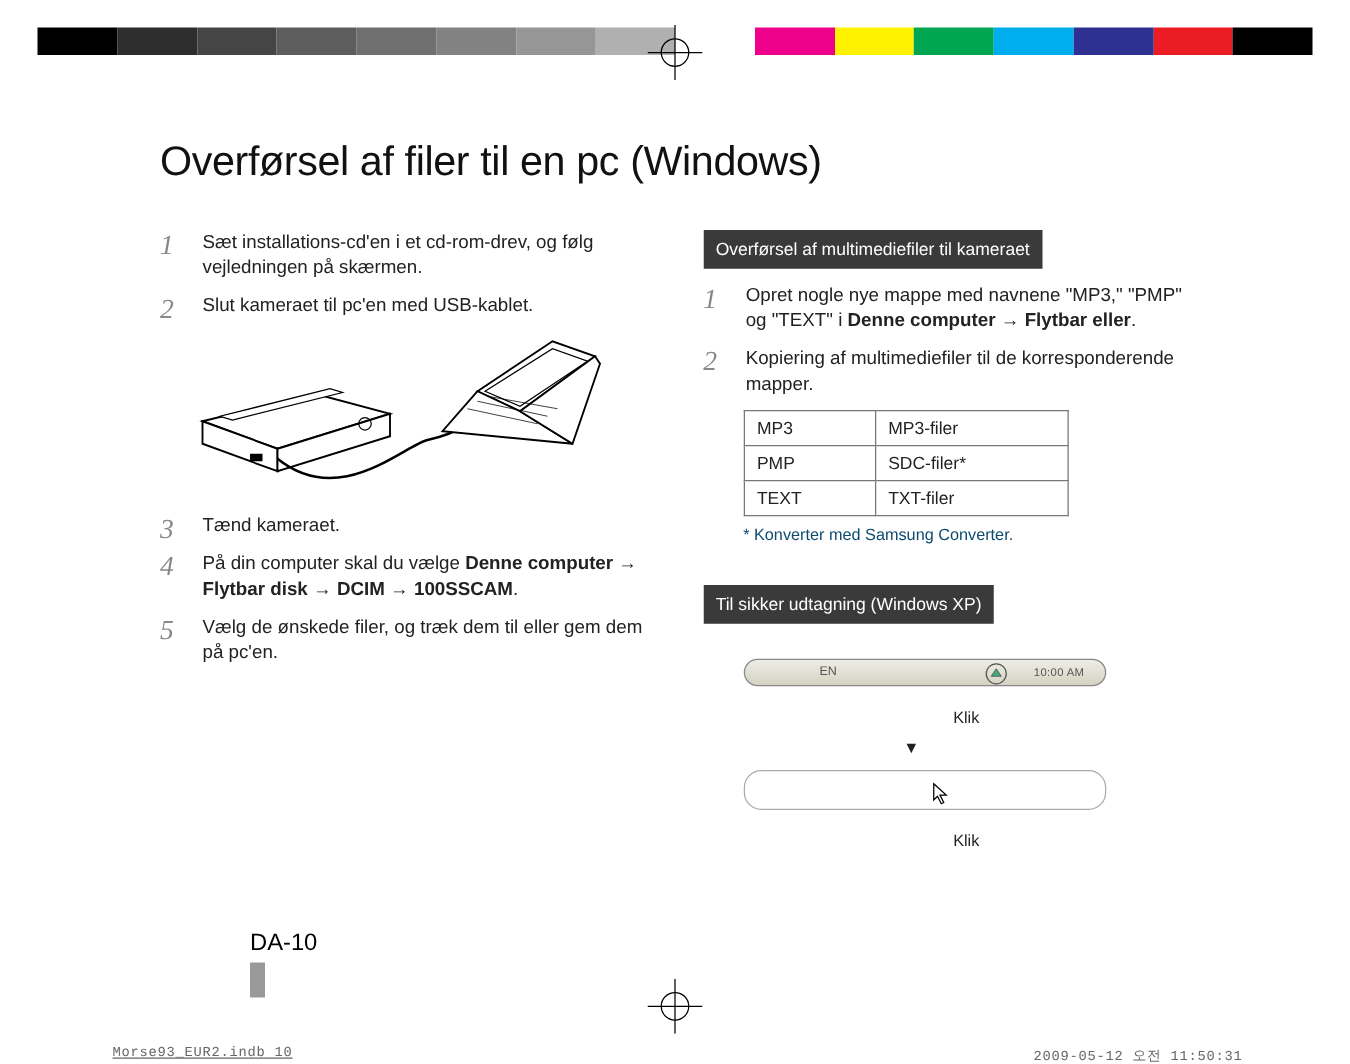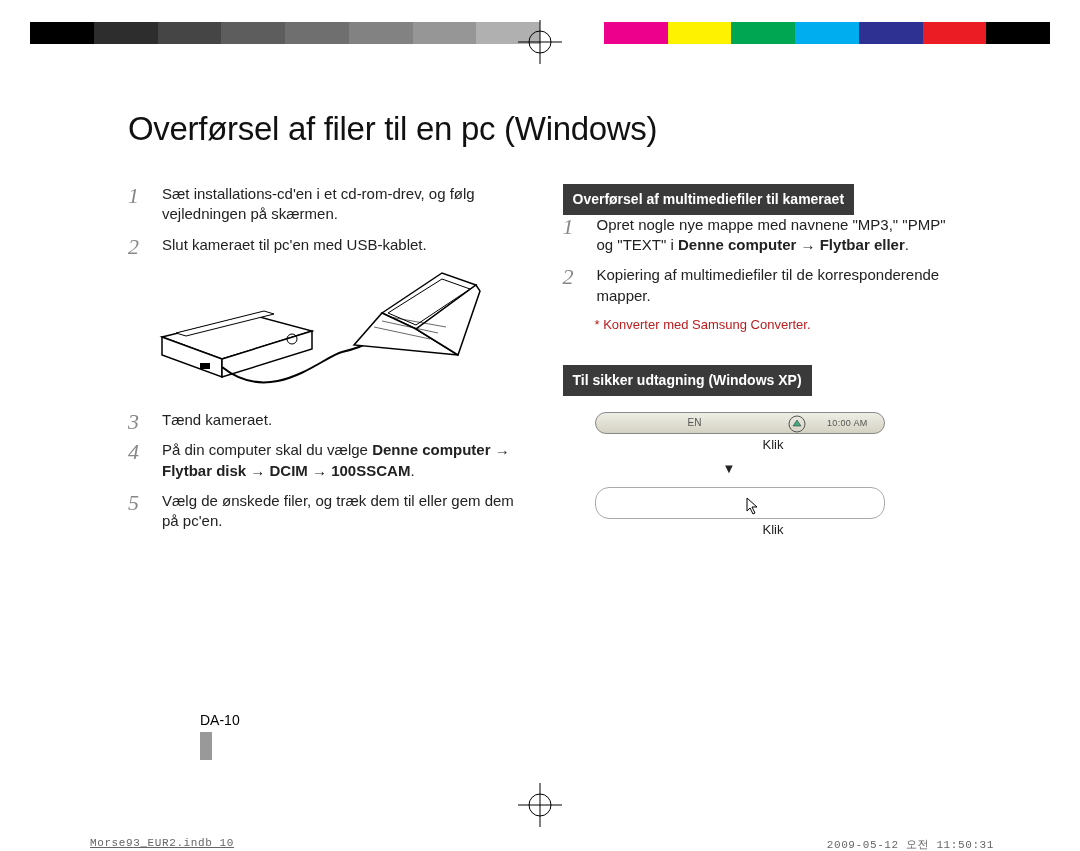--- a/index.html
+++ b/index.html
@@ -34,41 +34,41 @@
 
   .cols { display:flex; gap:44px; }
   .col { flex:1; font-size:15px; color:#222; line-height:1.35; }
 
   ol.steps { list-style:none; counter-reset: step; }
   ol.steps > li { position:relative; padding-left:34px; margin-bottom:10px; }
   ol.steps > li .num { position:absolute; left:0; top:-3px; font-size:22px; font-style:italic; color:#888; font-family: Georgia, 'Times New Roman', serif; }
 
   .illus { margin: 12px 0 18px 24px; }
 
-  .boxhead { background:#3a3a3a; color:#fff; font-weight:700; font-size:14px; padding:6px 10px; display:inline-block; }
+  .boxhead { background:#3a3a3a; color:#fff; font-weight:400; font-size:14px; padding:6px 10px; display:inline-block; margin-bottom:12px; }
 
   table.ftab { border-collapse:collapse; width:260px; margin:8px 0 4px 32px; font-size:14px; }
   table.ftab td { border:1px solid #777; padding:4px 10px; }
 
-  .footnote { font-size:13px; color:#b91c1c; margin:6px 0 0 32px; }
+  .footnote { font-size:13px; color:#0c4a6e; margin:6px 0 0 32px; }
 
   .taskbar { width:290px; height:22px; border:1px solid #888; border-radius:11px; background:linear-gradient(#efeee6,#d4d2c2); margin:16px 0 2px 32px; position:relative; font-size:10px; color:#555; }
-  .taskbar .lang { position:absolute; left:60px; top:3px; font-size:10px;margin-left:32px; }
+  .taskbar .lang { position:absolute; left:60px; top:3px; font-size:10px; }
   .taskbar .iconcirc { position:absolute; right:78px; top:2px; }
   .taskbar .iconcirc svg{display:block}
   .taskbar .clock { position:absolute; right:16px; top:4px; font-size:9px; letter-spacing:0.3px;}
 
-  .klik { font-size:13px; margin-left:200px; margin-top:2px; }
+  .klik { font-size:13px; margin-left:200px; margin-top:16px; }
   .arrowdown { font-size:13px; margin-left:160px; margin-top:6px; }
 
   .balloon { width:290px; height:32px; border:1px solid #aaa; border-radius:14px; background:#fff; margin:10px 0 2px 32px; position:relative; }
   .balloon .cursor { position:absolute; left:150px; top:9px; }
   .balloon .cursor svg{display:block}
 
-  .pagenum-wrap { position:absolute; left:200px; top:712px; font-size:14px; }
+  .pagenum-wrap { position:absolute; left:200px; top:744px; font-size:19px; }
   .pagenum-bar { width:12px; height:28px; background:#999; margin-top:4px; }
 
   .printfoot { position:absolute; bottom:14px; left:0; right:0; font-size:11px; color:#666; font-family:"Courier New", monospace; }
   .printfoot .l { position:absolute; left:90px; letter-spacing:0.6px;text-decoration:underline;}
   .printfoot .r { position:absolute; right:86px; letter-spacing:0.6px;}
 
   b { font-weight:700; }
 </style>
 </head>
 <body>
@@ -166,20 +166,36 @@
         <li>
           <span class="num">1</span>
           <span>Opret nogle nye mappe med navnene "MP3," "PMP" og "TEXT" i <b>Denne computer → Flytbar eller</b>.</span>
         </li>
         <li>
           <span class="num">2</span>
           <span>Kopiering af multimediefiler til de korresponderende mapper.</span>
         </li>
       </ol>
 
+      <table class="ftab">
+        <tbody>
+            <tr>
+          <td>MP3</td>
+          <td>MP3-filer</td>
+        </tr>
+        <tr>
+          <td>PMP</td>
+          <td>SDC-filer*</td>
+        </tr>
+        <tr>
+          <td>TEXT</td>
+          <td>TXT-filer</td>
+        </tr>
+      </tbody>
+        </table>
       <div class="footnote">* Konverter med Samsung Converter.</div>
 
       <div style="height:32px"></div>
 
       <div class="boxhead">Til sikker udtagning (Windows XP)</div>
 
       <div class="taskbar">
         <span class="lang">EN</span>
         <span class="iconcirc">
           <svg width="18" height="18" viewBox="0 0 18 18">

